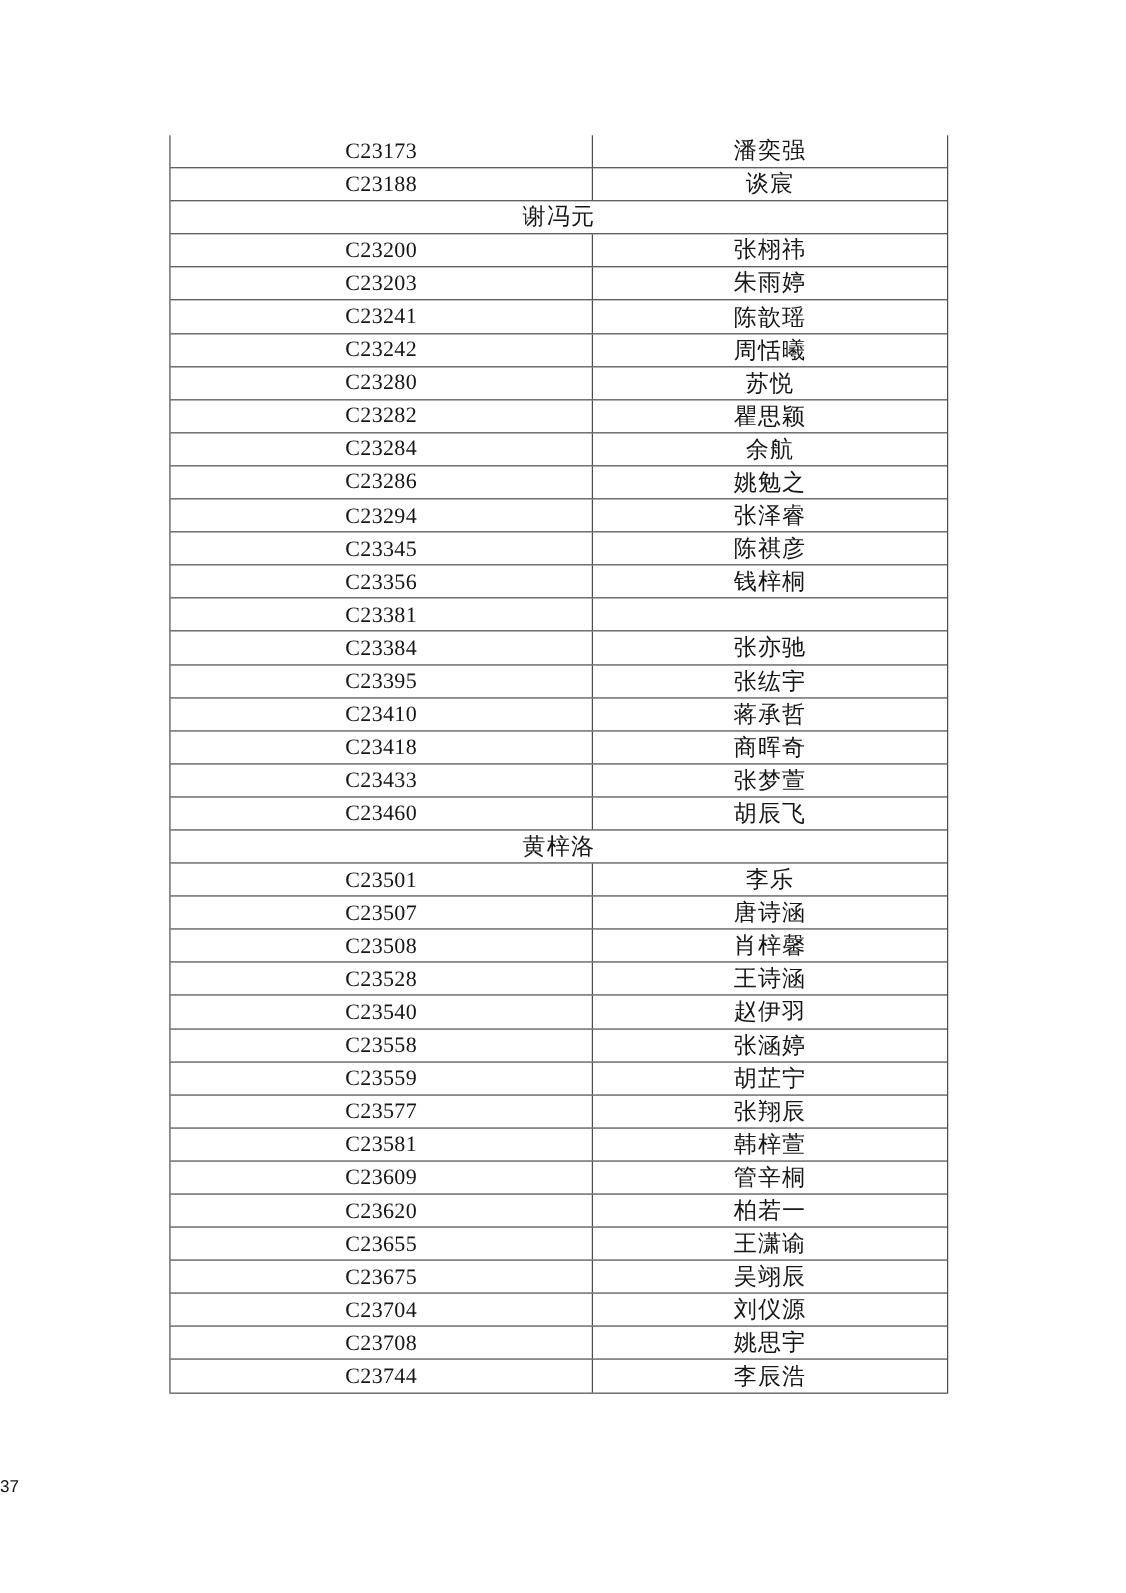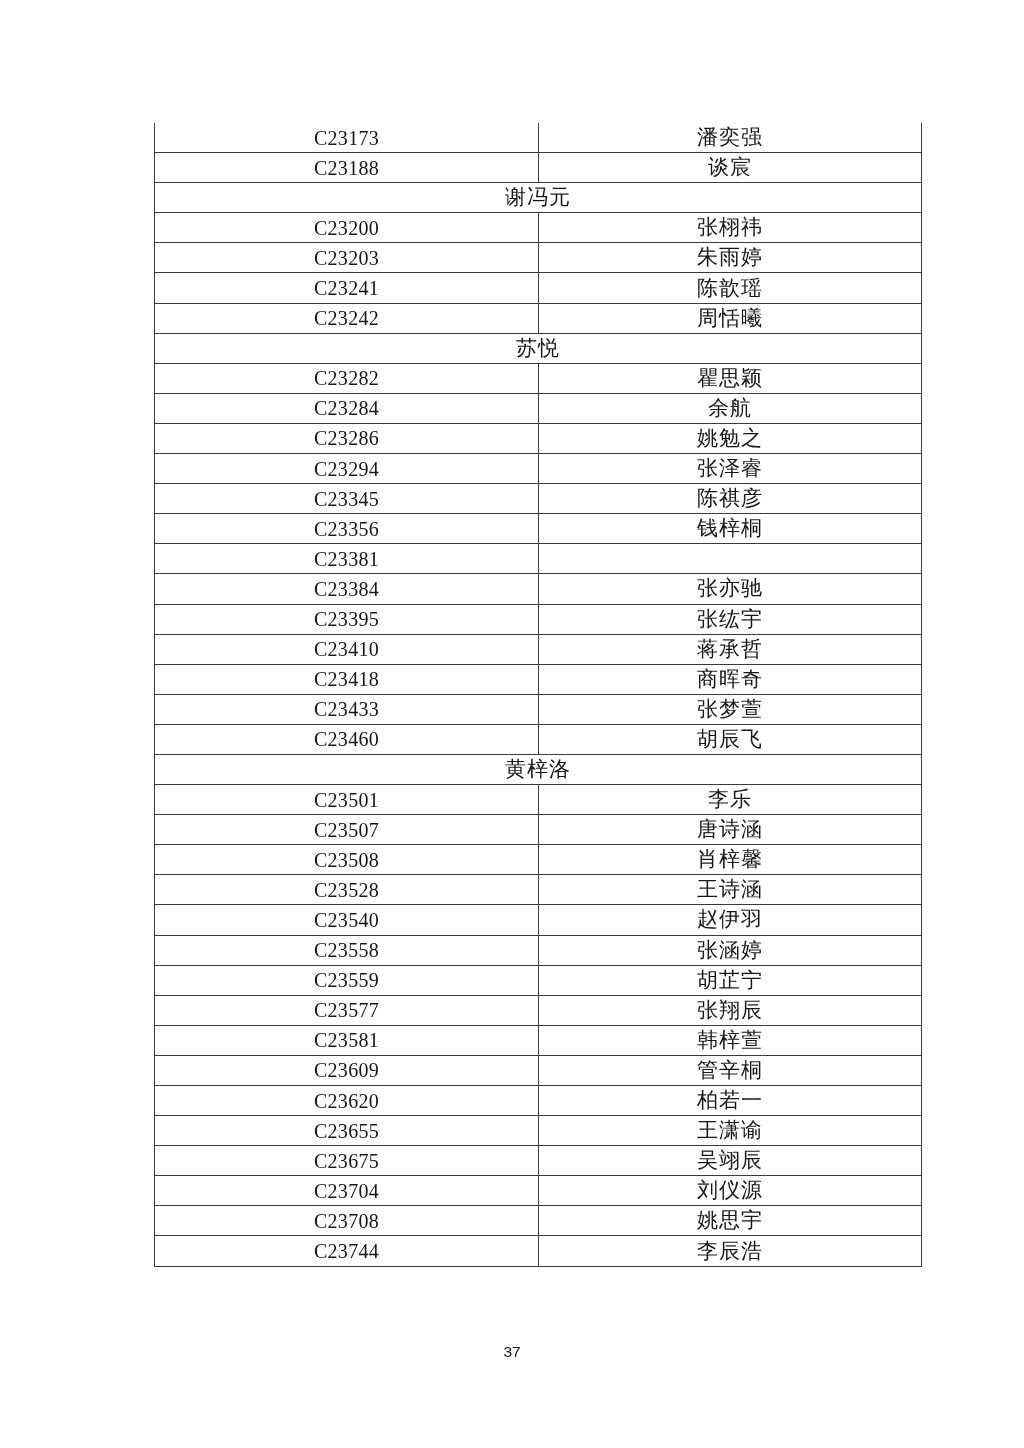--- a/index.html
+++ b/index.html
@@ -12,21 +12,21 @@
     width: 1024px;
     height: 1448px;
     background: var(--bg, #ffffff);
     font-family: "Liberation Serif", "DejaVu Serif", serif;
     overflow: hidden;
   }
   .roster {
     position: absolute;
     left: 154px;
     top: 123px;
-    width: 768px;
+    width: 708px;
     box-sizing: border-box;
     border-left: 1.7px solid var(--border, #3a3a3a);
     border-right: 1.7px solid var(--border, #3a3a3a);
     
   }
   .row {
     display: flex;
     height: 30.1px;
     box-sizing: border-box;
     border-bottom: 1.7px solid var(--border, #3a3a3a);
@@ -51,21 +51,20 @@
   .cell.name {
     flex: 1;
     letter-spacing: 1px;
     font-family: Liberation Serif, serif;
   }
   .page-number {
     position: absolute;
     top: 1343px;
     left: 0;
     width: 1024px;
-    text-align: center;
     font-family: "Liberation Sans", "DejaVu Sans", sans-serif;
     font-size: 15.5px;
     color: #111111;
   }
 </style>
 </head>
 <body>
 
 <div class="page">
   <div class="roster">
@@ -90,20 +89,21 @@
       </div>
       <div class="row">
         <div class="cell code">C23241</div>
         <div class="cell name">陈歆瑶</div>
       </div>
       <div class="row">
         <div class="cell code">C23242</div>
         <div class="cell name">周恬曦</div>
       </div>
       <div class="row">
+        <div class="cell code">C23280</div>
         <div class="cell name">苏悦</div>
       </div>
       <div class="row">
         <div class="cell code">C23282</div>
         <div class="cell name">瞿思颖</div>
       </div>
       <div class="row">
         <div class="cell code">C23284</div>
         <div class="cell name">余航</div>
       </div>

